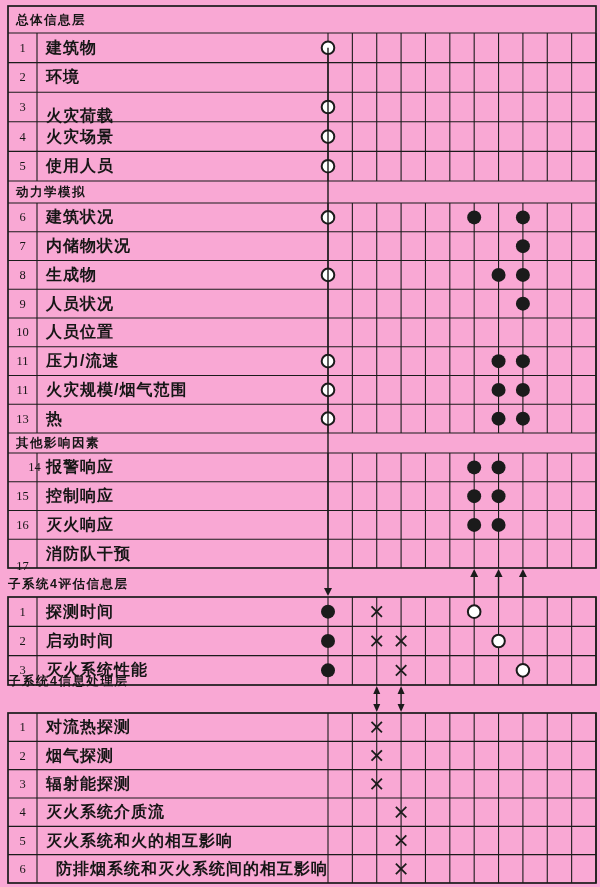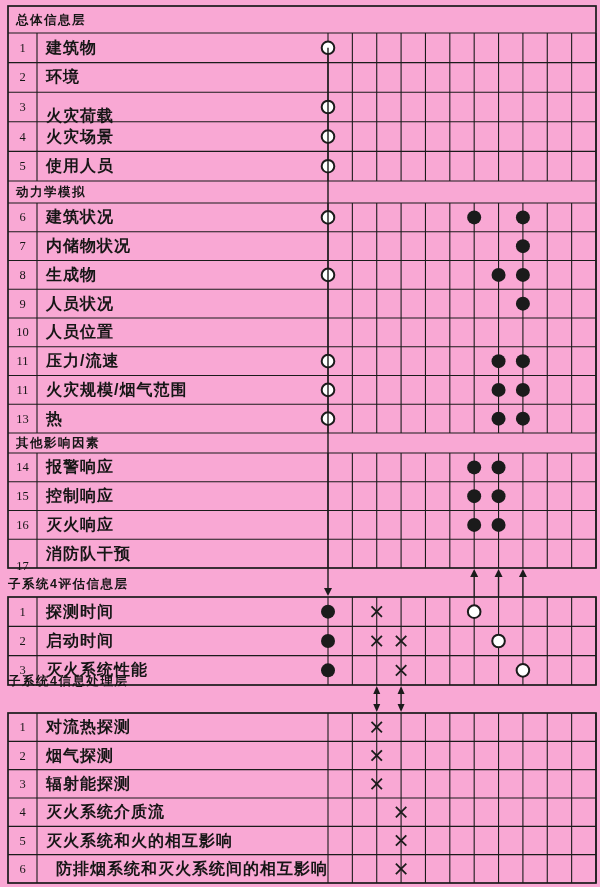--- a/index.html
+++ b/index.html
@@ -204,21 +204,21 @@
     <div class="txt row-label" style="left: 46px; top: 303.625px;">人员状况</div>
     <div class="txt row-num" style="left: 8px; top: 332.375px;">10</div>
     <div class="txt row-label" style="left: 46px; top: 332.375px;">人员位置</div>
     <div class="txt row-num" style="left: 8px; top: 361.125px;">11</div>
     <div class="txt row-label" style="left: 46px; top: 361.125px;">压力/流速</div>
     <div class="txt row-num" style="left: 8px; top: 389.875px;">11</div>
     <div class="txt row-label" style="left: 46px; top: 389.875px;">火灾规模/烟气范围</div>
     <div class="txt row-num" style="left: 8px; top: 418.625px;">13</div>
     <div class="txt row-label" style="left: 46px; top: 418.625px;">热</div>
     <div class="txt band-label" style="left: 16px; top: 443px;">其他影响因素</div>
-    <div class="txt row-num" style="left: 8px; top: 467.375px;">14</div>
+    <div class="txt row-num" style="left: 8px; top: 467.375px; padding-left: 12px;">14</div>
     <div class="txt row-label" style="left: 46px; top: 467.375px;">报警响应</div>
     <div class="txt row-num" style="left: 8px; top: 496.125px;">15</div>
     <div class="txt row-label" style="left: 46px; top: 496.125px;">控制响应</div>
     <div class="txt row-num" style="left: 8px; top: 524.875px;">16</div>
     <div class="txt row-label" style="left: 46px; top: 524.875px;">灭火响应</div>
     <div class="txt row-num" style="left: 8px; top: 566px;">17</div>
     <div class="txt row-label" style="left: 46px; top: 553.625px;">消防队干预</div>
     <div class="txt gap-label" style="left: 8px; top: 583.5px;">子系统4评估信息层</div>
     <div class="txt row-num" style="left: 8px; top: 611.667px;">1</div>
     <div class="txt row-label" style="left: 46px; top: 611.667px;">探测时间</div>

